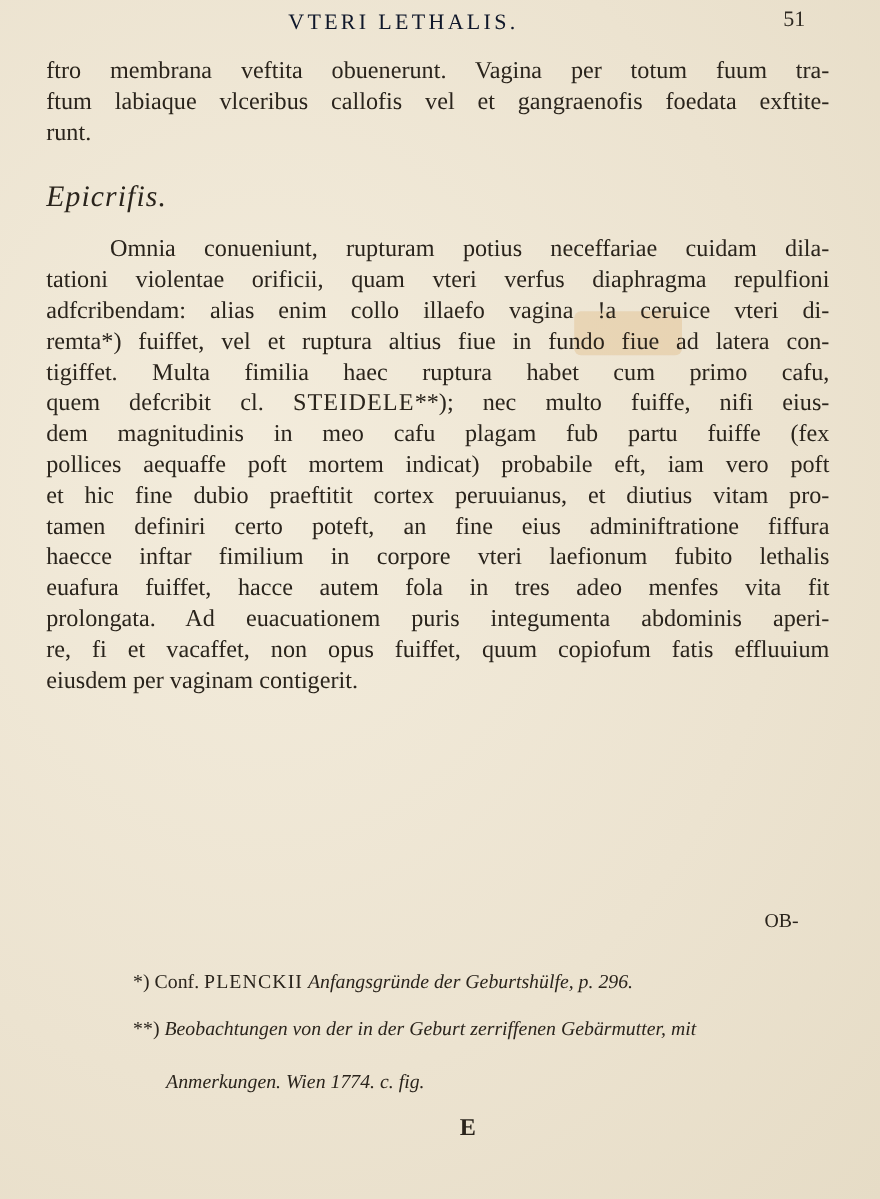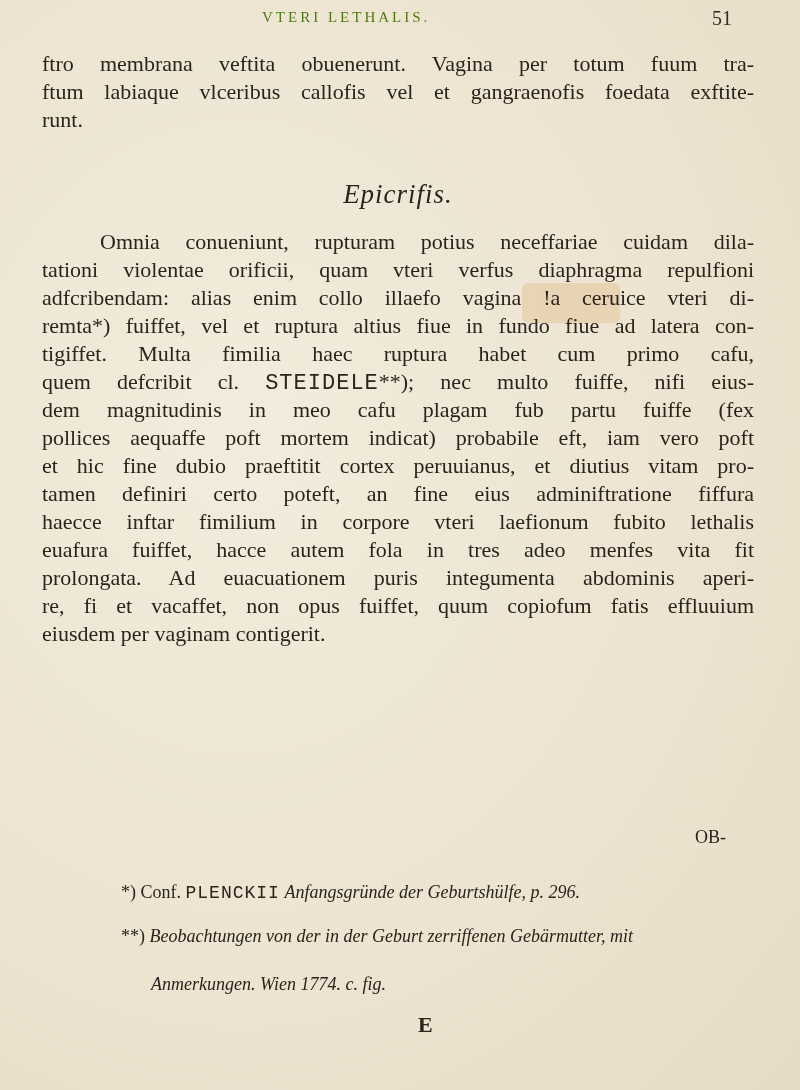--- a/index.html
+++ b/index.html
@@ -10,48 +10,48 @@
     font-family: "Liberation Serif", "DejaVu Serif", serif;
     color: #2a241c;
     position: relative;
   }
   .page { position: absolute; left: 0; top: 0; width: 800px; height: 1090px; }
   .running-head {
     position: absolute; top: 5px; left: 0; width: 800px; height: 30px;
   }
   .running-title {
     position: absolute; left: 262px; top: 4px;
-    font-size: 15px; letter-spacing: 3px; color: #4d7c0f;
+    font-size: 20px; letter-spacing: 3px; color: #0f172a;
   }
   .page-number {
     position: absolute; left: 712px; top: 2px; font-size: 20px; color: #2f2a22;
   }
   .body-text {
     position: absolute; left: 42px; top: 50px; width: 712px;
   }
   .line {
     font-size: 22px; line-height: 28px; height: 28px;
     text-align: justify; text-align-last: justify; white-space: nowrap;
     overflow: visible;
   }
   .line.last { text-align-last: left; }
   .line.indent { padding-left: 58px; }
   .heading {
-    text-align: center; font-style: italic; font-size: 27px;
-    margin: 45px 0 18px 0; letter-spacing: 1px;
+    font-style: italic; font-size: 27px;
+    margin: 29px 0 18px 0; letter-spacing: 1px;
   }
   .catch { position: absolute; left: 695px; top: 827px; font-size: 18px; }
   .footnotes { position: absolute; left: 121px; top: 880px; width: 650px; }
   .fn { font-size: 18px; line-height: 24px; }
   .fn.gap { margin-top: 19px; }
   .fn .sc { font-variant: small-caps; letter-spacing: 1px; }
   .fn i { font-style: italic; }
   .fn .cont { padding-left: 30px; font-style: italic; margin-top: 24px; }
   .sig { position: absolute; left: 418px; top: 1012px; font-size: 22px; font-weight: bold; }
-  .sc { font-variant: small-caps; letter-spacing: 1px; font-family: Liberation Mono, monospace; }
+  .sc { font-variant: small-caps; letter-spacing: 1px; }
   .stain { position: absolute; left: 522px; top: 283px; width: 98px; height: 40px; background: rgba(220,170,100,0.28); border-radius: 6px; }
 </style>
 </head>
 <body>
 
 <div class="page">
   <div class="stain"></div>
 
   <div class="running-head">
     <span class="running-title">VTERI LETHALIS.</span>

